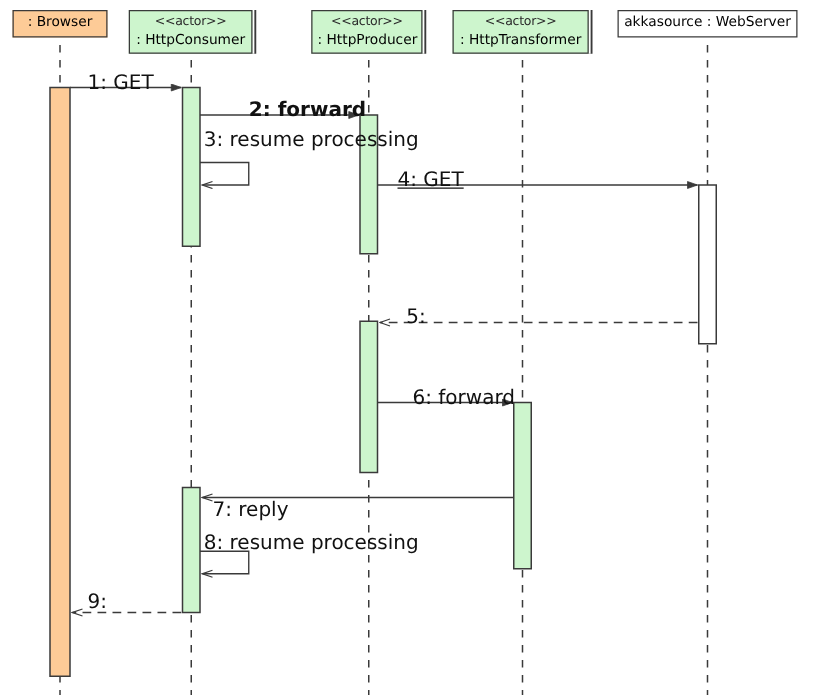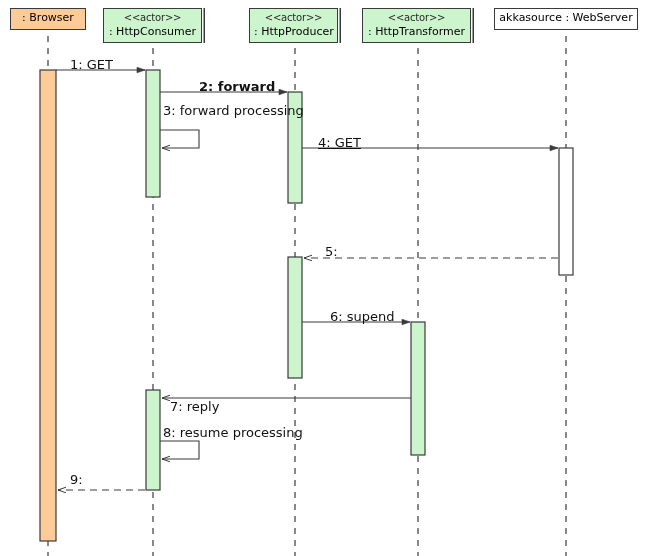--- a/index.html
+++ b/index.html
@@ -60,21 +60,21 @@
   }
   .obj-name {
     display: block;
     font-size: 11px;
     font-weight: normal;
     color: #000000;
     white-space: nowrap;
   }
   .msg-label {
     position: absolute;
-    font-size: 13px;
+    font-size: 16px;
     color: #111111;
     white-space: nowrap;
     line-height: 1;
   }
 </style>
 </head>
 <body>
 
 <div id="diagram">
 
@@ -137,21 +137,21 @@
       <line x1="558" y1="258" x2="304" y2="258" stroke-dasharray="7,5" marker-end="url(#arrowOpen)"></line>
       <line x1="302" y1="322" x2="410" y2="322" marker-end="url(#arrowSolid)"></line>
       <line x1="411" y1="398" x2="162" y2="398" marker-end="url(#arrowOpen)"></line>
       <path d="M160,441 L199,441 L199,459 L162,459" marker-end="url(#arrowOpen)"></path>
       <line x1="145" y1="490" x2="58" y2="490" stroke-dasharray="7,5" marker-end="url(#arrowOpen)"></line>
     </g>
   </svg>
 
   <div class="msg-label" style="left:70px; top:58px;">1: GET</div>
   <div class="msg-label" style="left:199px; top:80px;font-weight:bold;">2: forward</div>
-  <div class="msg-label" style="left:163px; top:104px;">3: forward processing</div>
+  <div class="msg-label" style="left:163px; top:104px;">3: resume processing</div>
   <div class="msg-label" style="left:318px; top:136px;text-decoration:underline;">4: GET</div>
   <div class="msg-label" style="left:325px; top:245px;">5:</div>
-  <div class="msg-label" style="left:330px; top:310px;">6: supend</div>
+  <div class="msg-label" style="left:330px; top:310px;">6: forward</div>
   <div class="msg-label" style="left:170px; top:388px;margin-top:12px;">7: reply</div>
   <div class="msg-label" style="left:163px; top:426px;">8: resume processing</div>
   <div class="msg-label" style="left:70px; top:473px;">9:</div>
 
 </div>
 
 </body></html>

